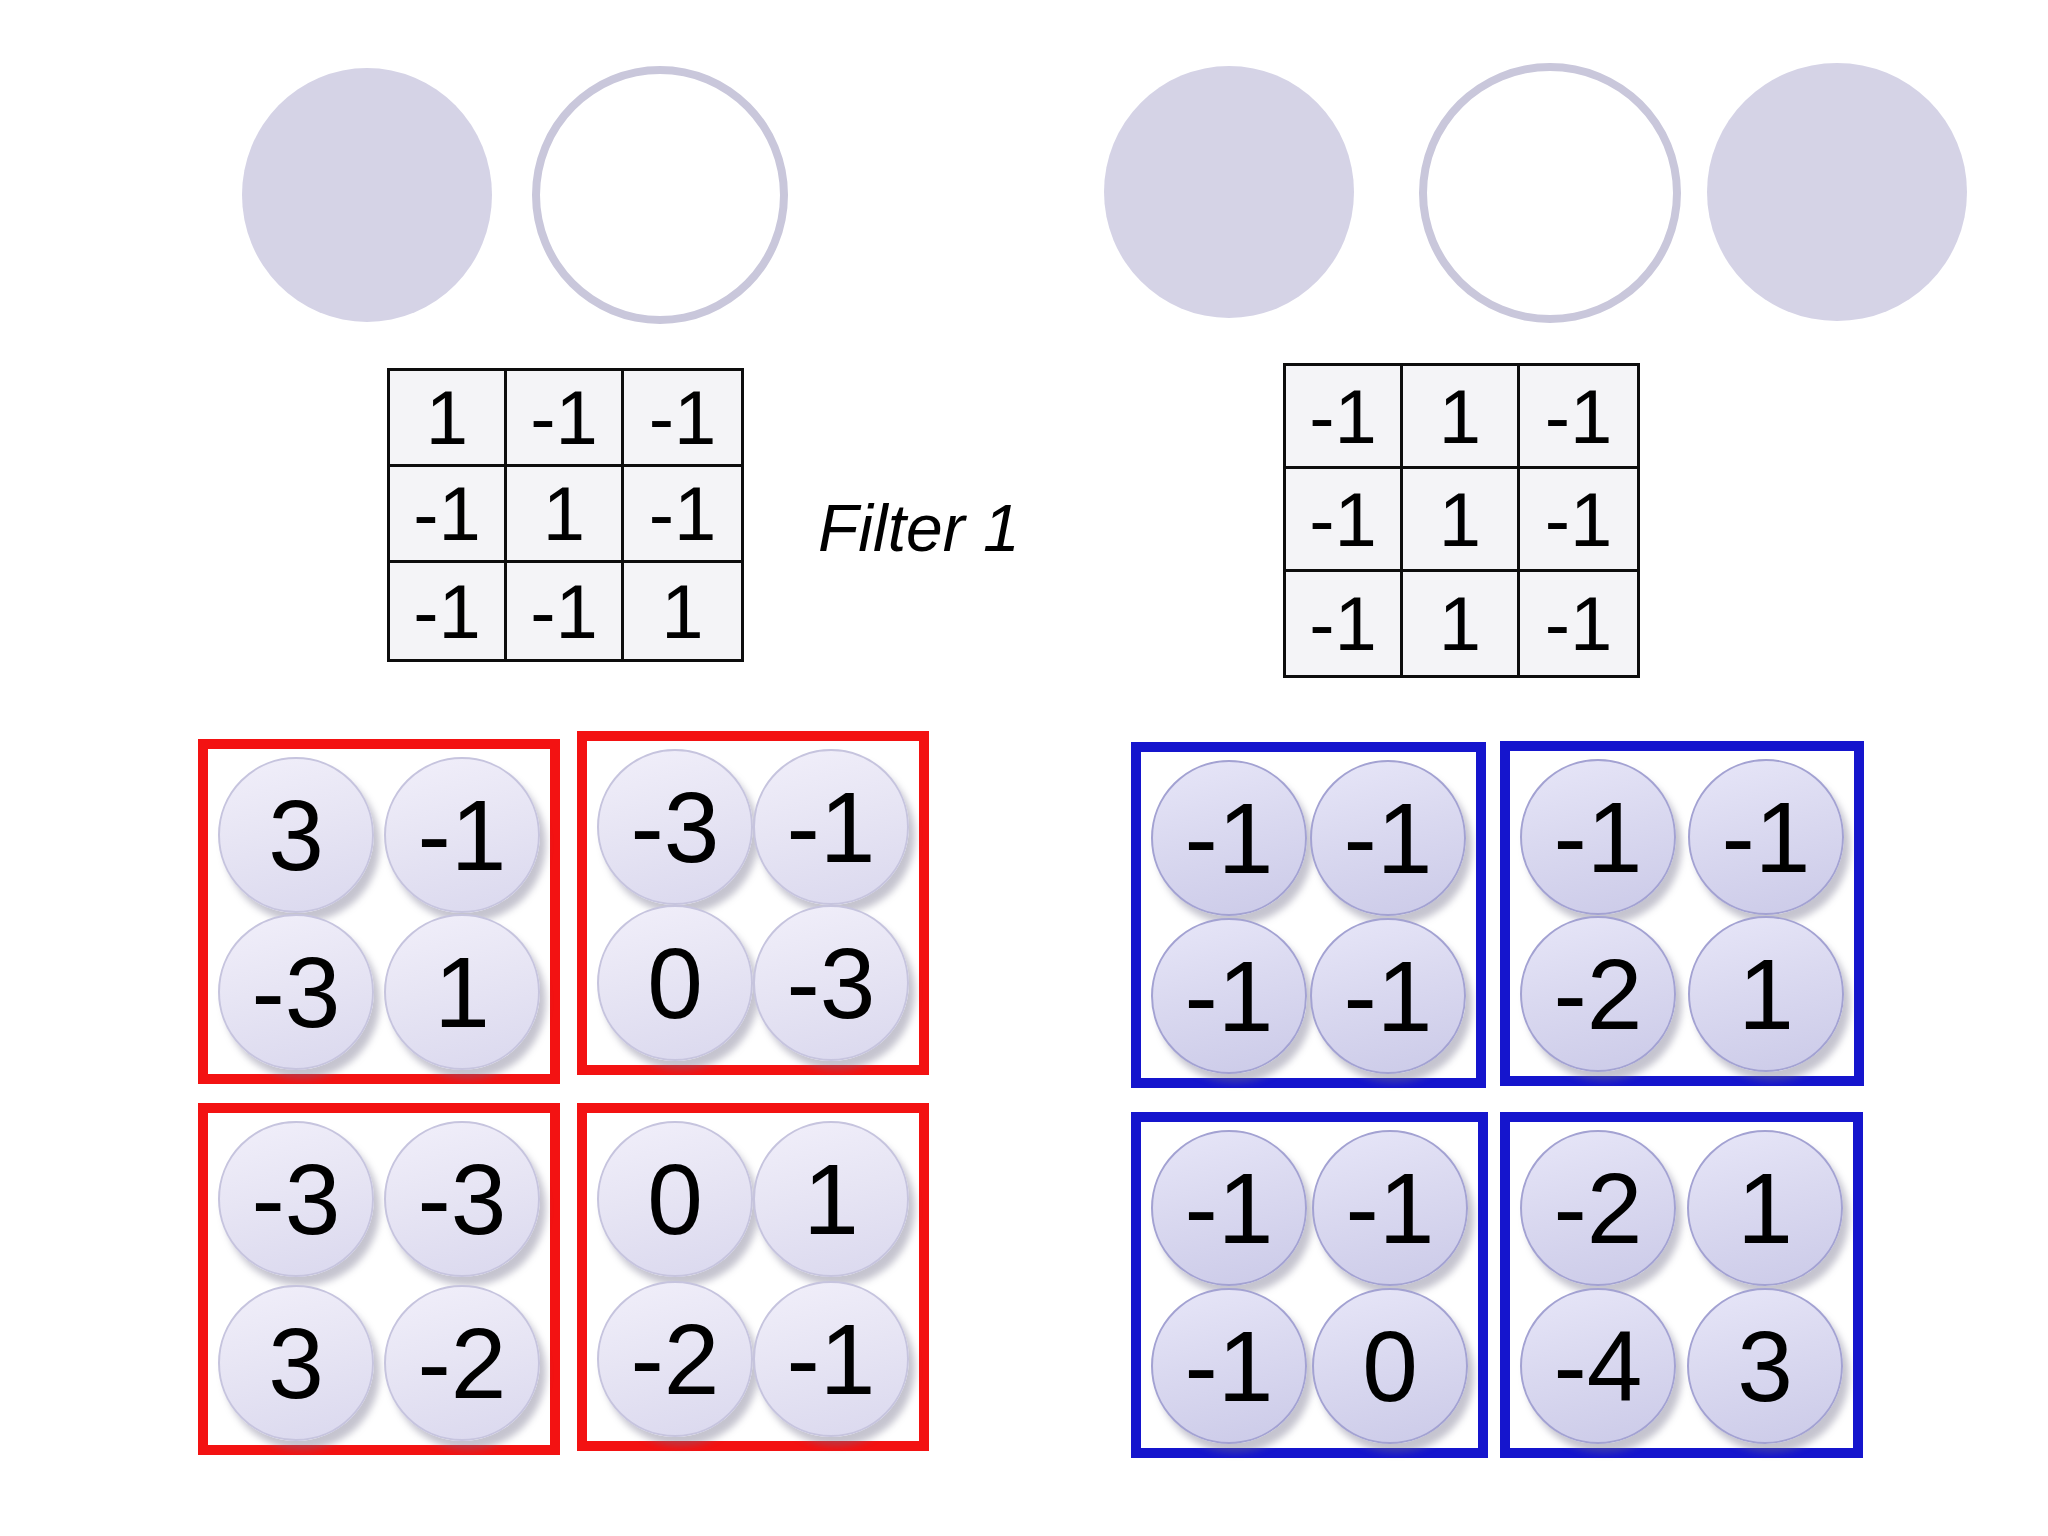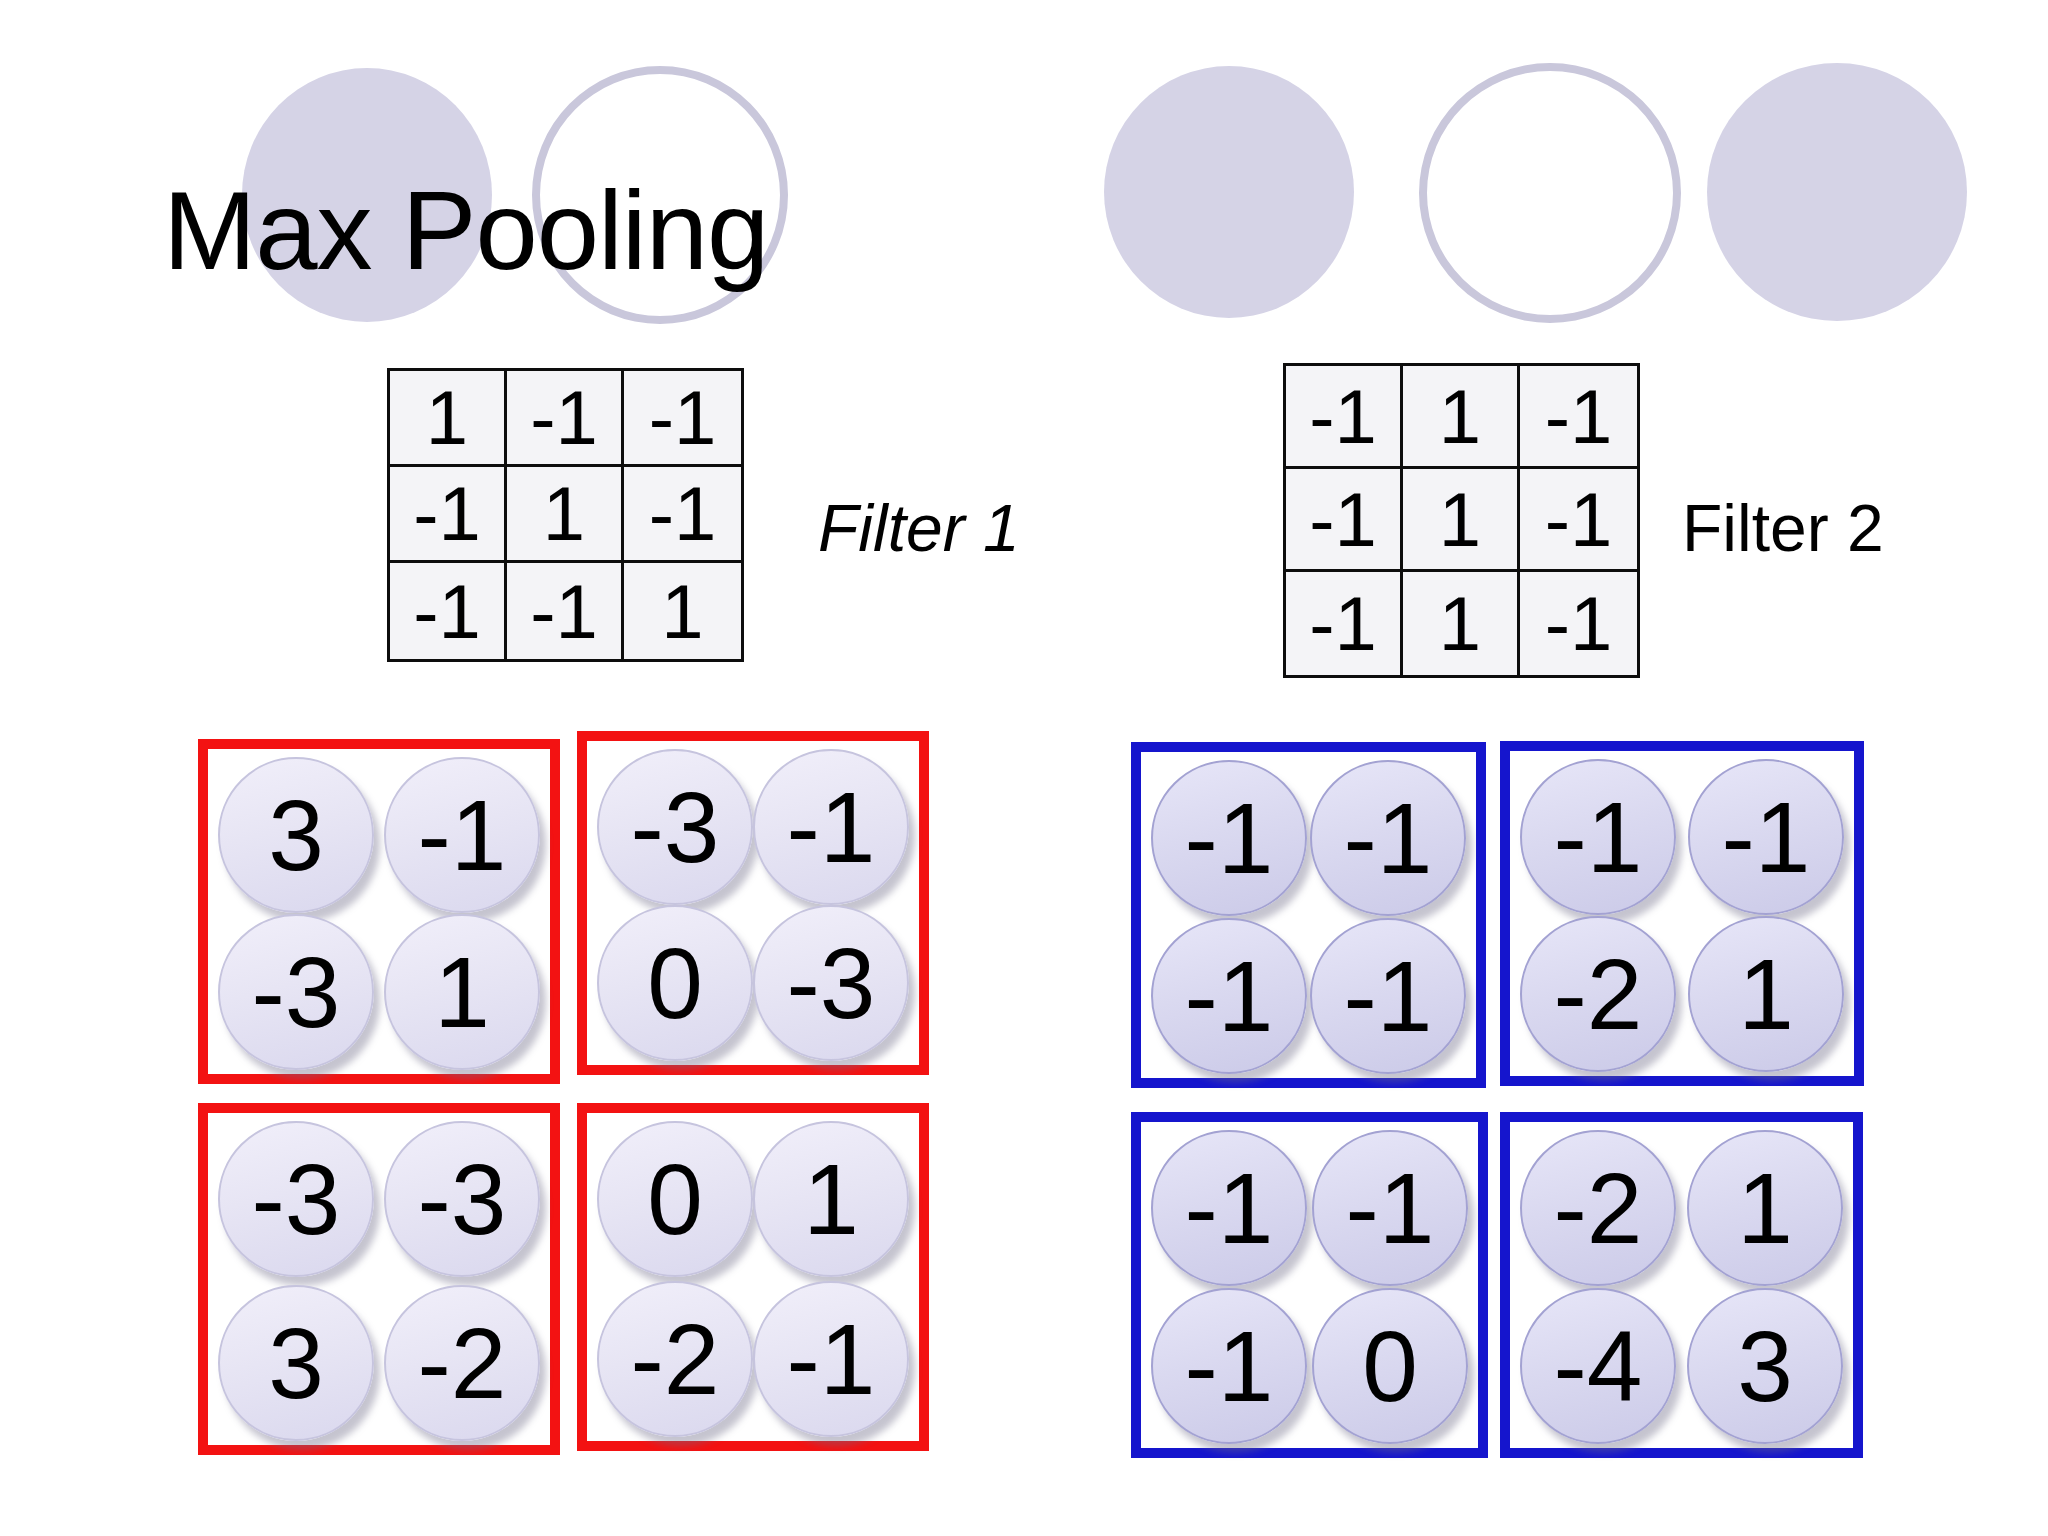--- a/index.html
+++ b/index.html
@@ -75,21 +75,20 @@
 <body>
 
 <div class="slide">
 
   <div id="dc1" class="deco filled"></div>
   <div id="dc2" class="deco outlined"></div>
   <div id="dc3" class="deco filled"></div>
   <div id="dc4" class="deco outlined"></div>
   <div id="dc5" class="deco filled"></div>
 
-  <div class="title">Max Pooling</div>
 
   <div class="ftable f1">
     <div class="fcell">1</div>
     <div class="fcell">-1</div>
     <div class="fcell">-1</div>
     <div class="fcell">-1</div>
     <div class="fcell">1</div>
     <div class="fcell">-1</div>
     <div class="fcell">-1</div>
     <div class="fcell">-1</div>
@@ -101,21 +100,20 @@
     <div class="fcell">-1</div>
     <div class="fcell">1</div>
     <div class="fcell">-1</div>
     <div class="fcell">-1</div>
     <div class="fcell">1</div>
     <div class="fcell">-1</div>
     <div class="fcell">-1</div>
     <div class="fcell">1</div>
     <div class="fcell">-1</div>
   </div>
-  <div class="flabel l2">Filter 2</div>
 
   <div id="r1" class="pbox red">
     <div class="prow">
       <div class="pcircle lgt">3</div>
       <div class="pcircle lgt">-1</div>
     </div>
     <div class="prow">
       <div class="pcircle lgt">-3</div>
       <div class="pcircle lgt">1</div>
     </div>

